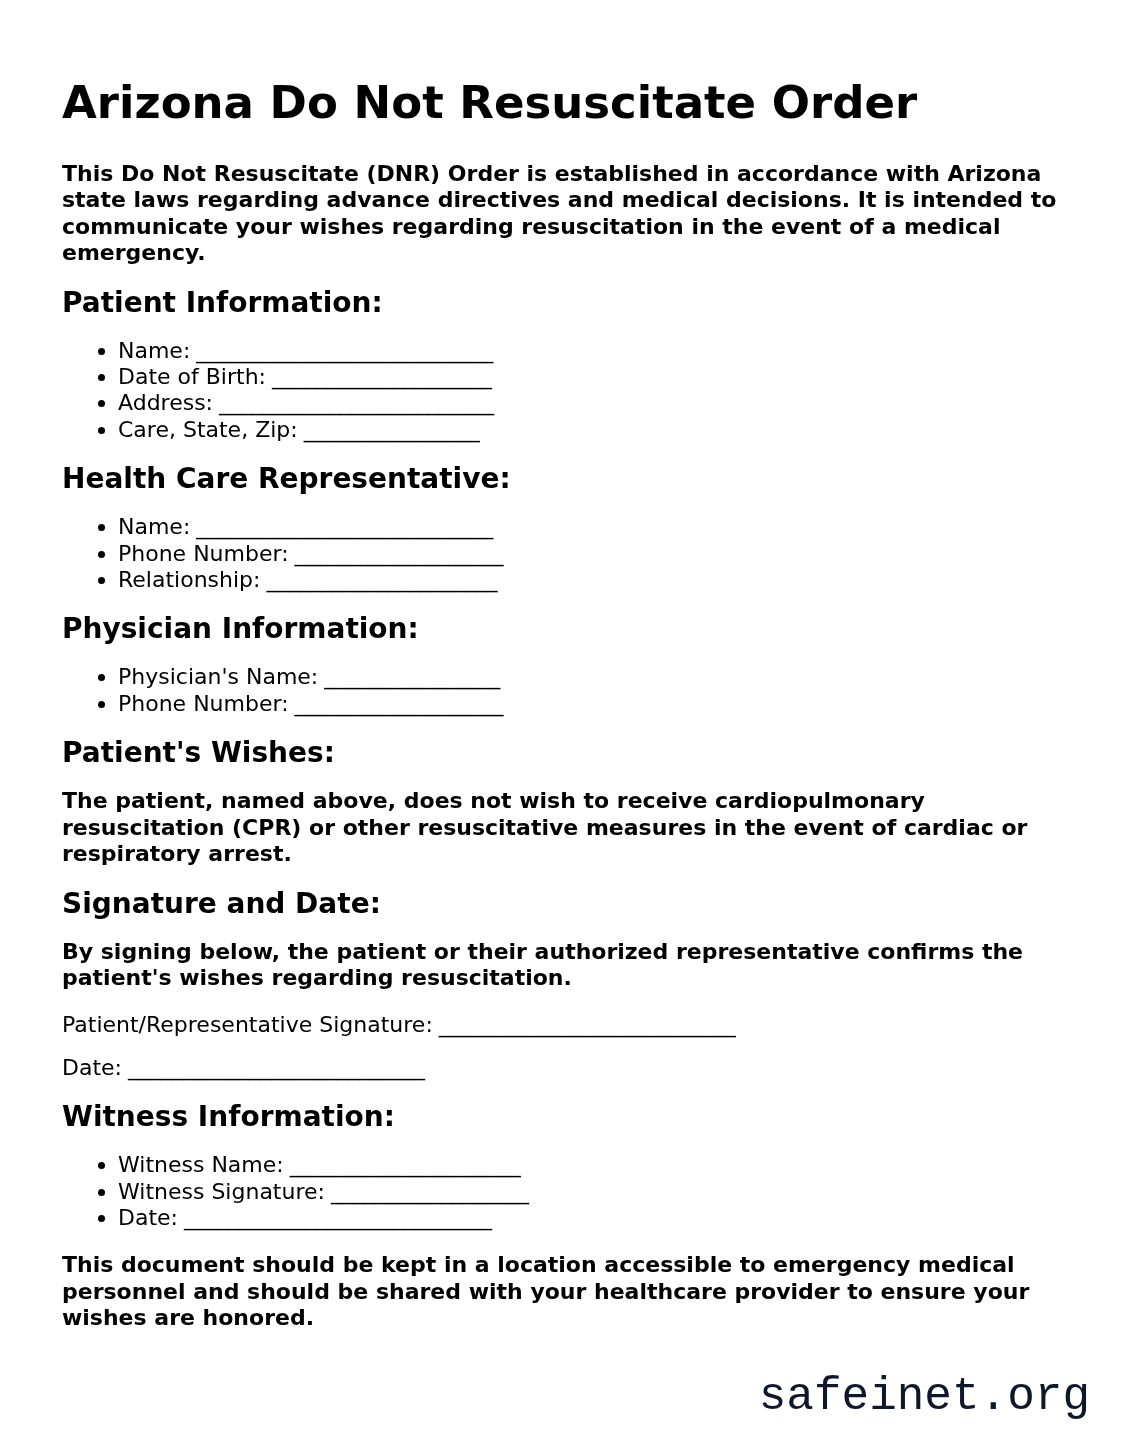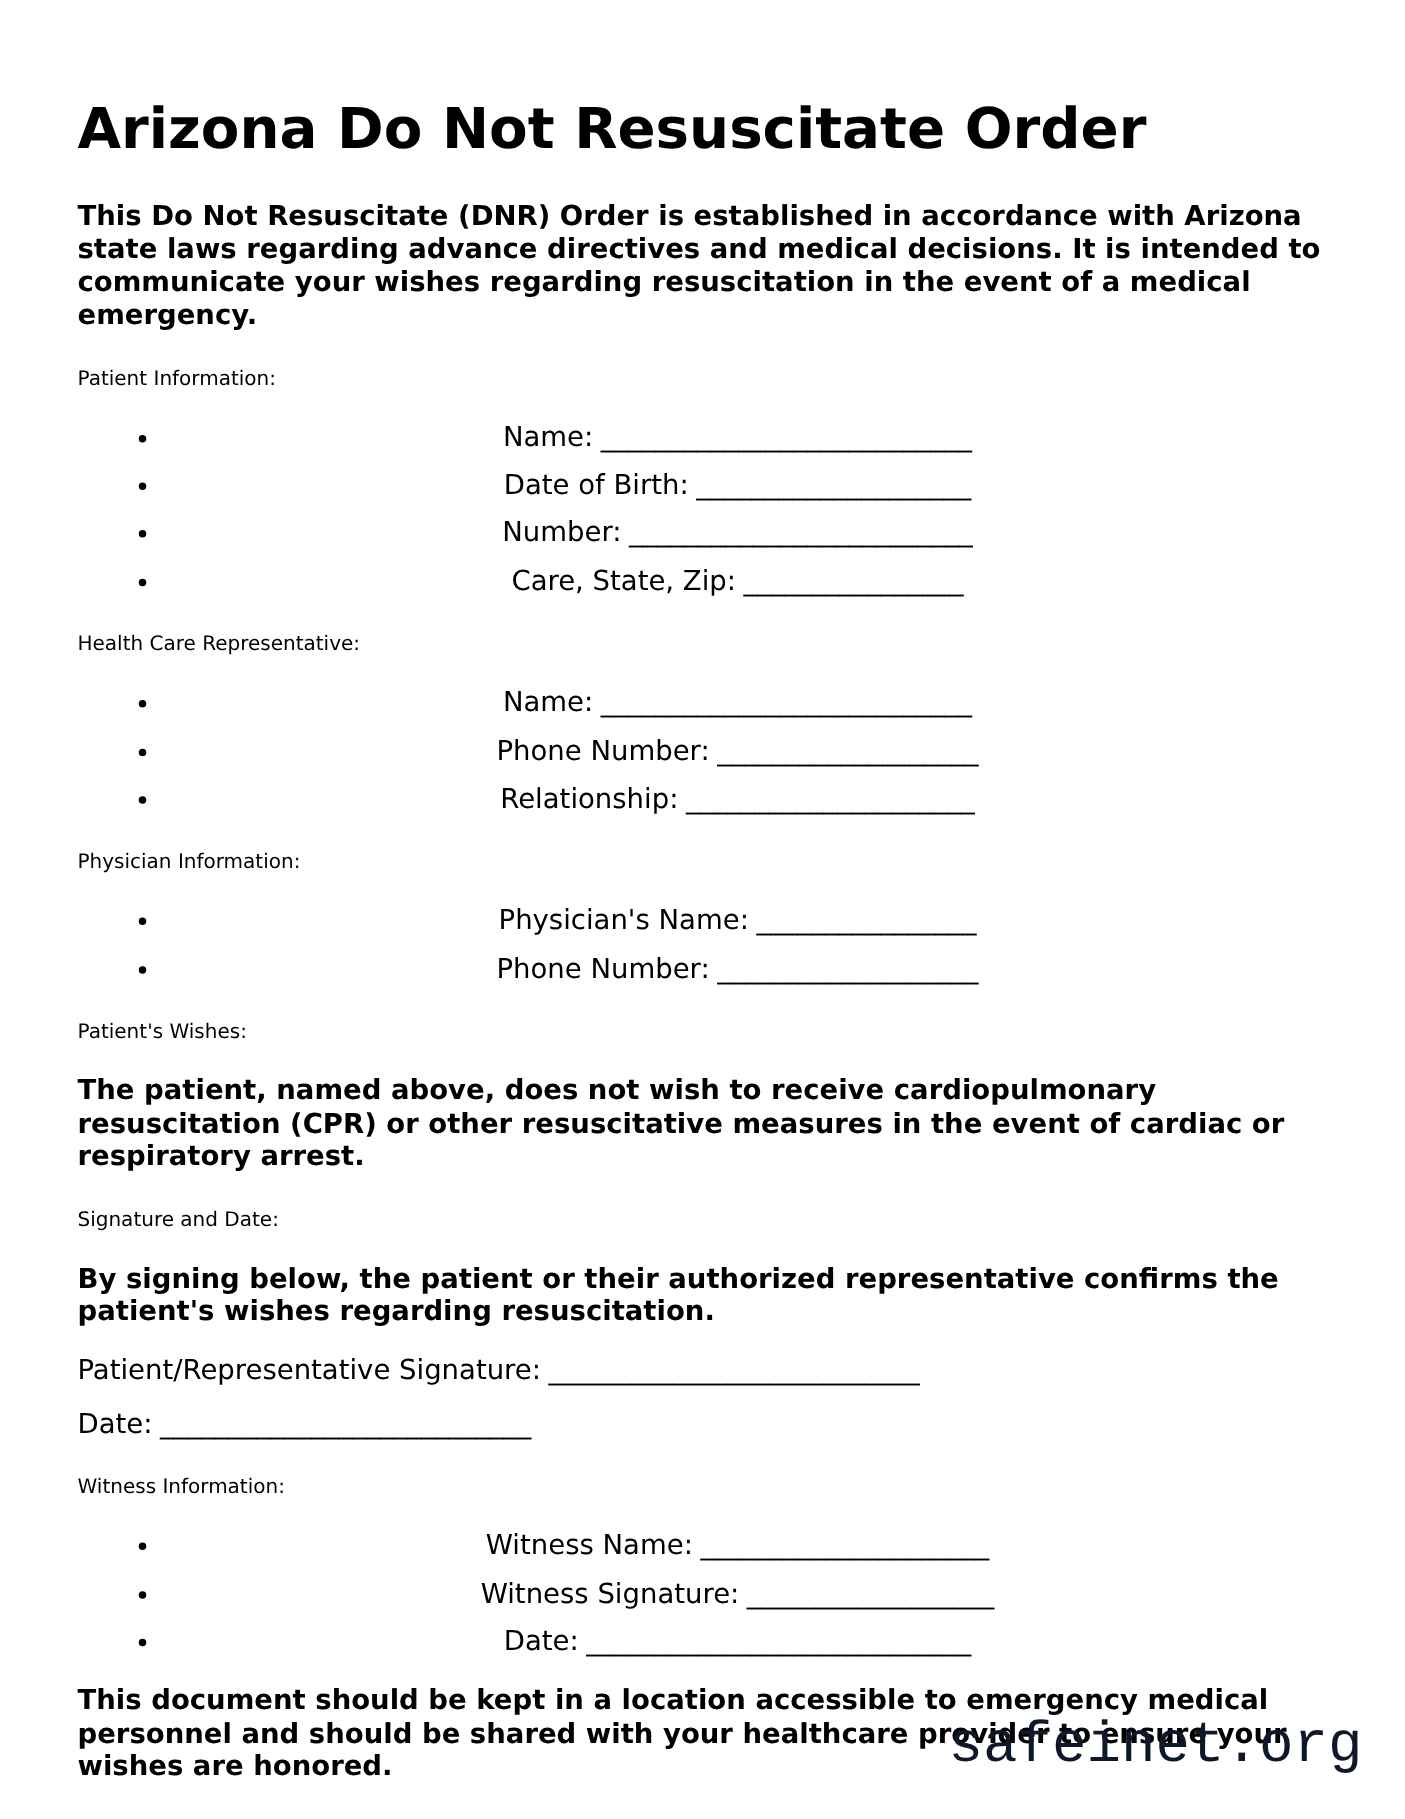--- a/index.html
+++ b/index.html
@@ -16,32 +16,32 @@
     line-height: 26.4px;
     overflow: hidden;
   }
   h1.doc-title {
     font-size: 45px;
     line-height: 52px;
     font-weight: bold;
     margin: 30px 0 32px 0;
   }
   .section-heading {
-    font-size: 16px;
+    font-size: 28px;
     line-height: 29px;
-    font-weight: normal;
+    font-weight: bold;
     margin: 21px 0;
   }
   p.para { margin: 21px 0; font-weight: bold; }
   ul.field-list {
     margin: 21px 0;
     padding-left: 56px;
     list-style-type: disc;
   }
-  ul.field-list li { margin: 12px; padding: 0; text-align: center; }
+  ul.field-list li { margin: 0; padding: 0; }
   .blank { margin-left: 6px; white-space: nowrap; }
   .inline-field { margin: 16px 0; }
   .watermark {
     position: absolute;
     top: 1374px;
     right: 34px;
     font-family: "Liberation Mono", "DejaVu Sans Mono", monospace;
     font-size: 46px;
     line-height: 46px;
     color: #0f172a;
@@ -54,21 +54,21 @@
 <main class="page">
 
   <h1 class="doc-title">Arizona Do Not Resuscitate Order</h1>
 
   <p class="para">This Do Not Resuscitate (DNR) Order is established in accordance with Arizona state laws regarding advance directives and medical decisions. It is intended to communicate your wishes regarding resuscitation in the event of a medical emergency.</p>
 
   <h3 class="section-heading">Patient Information:</h3>
   <ul class="field-list">
     <li><span>Name:</span><span class="blank">___________________________</span></li>
     <li><span>Date of Birth:</span><span class="blank">____________________</span></li>
-    <li><span>Number:</span><span class="blank">_________________________</span></li>
+    <li><span>Address:</span><span class="blank">_________________________</span></li>
     <li><span>Care, State, Zip:</span><span class="blank">________________</span></li>
   </ul>
 
   <h3 class="section-heading">Health Care Representative:</h3>
   <ul class="field-list">
     <li><span>Name:</span><span class="blank">___________________________</span></li>
     <li><span>Phone Number:</span><span class="blank">___________________</span></li>
     <li><span>Relationship:</span><span class="blank">_____________________</span></li>
   </ul>
 

